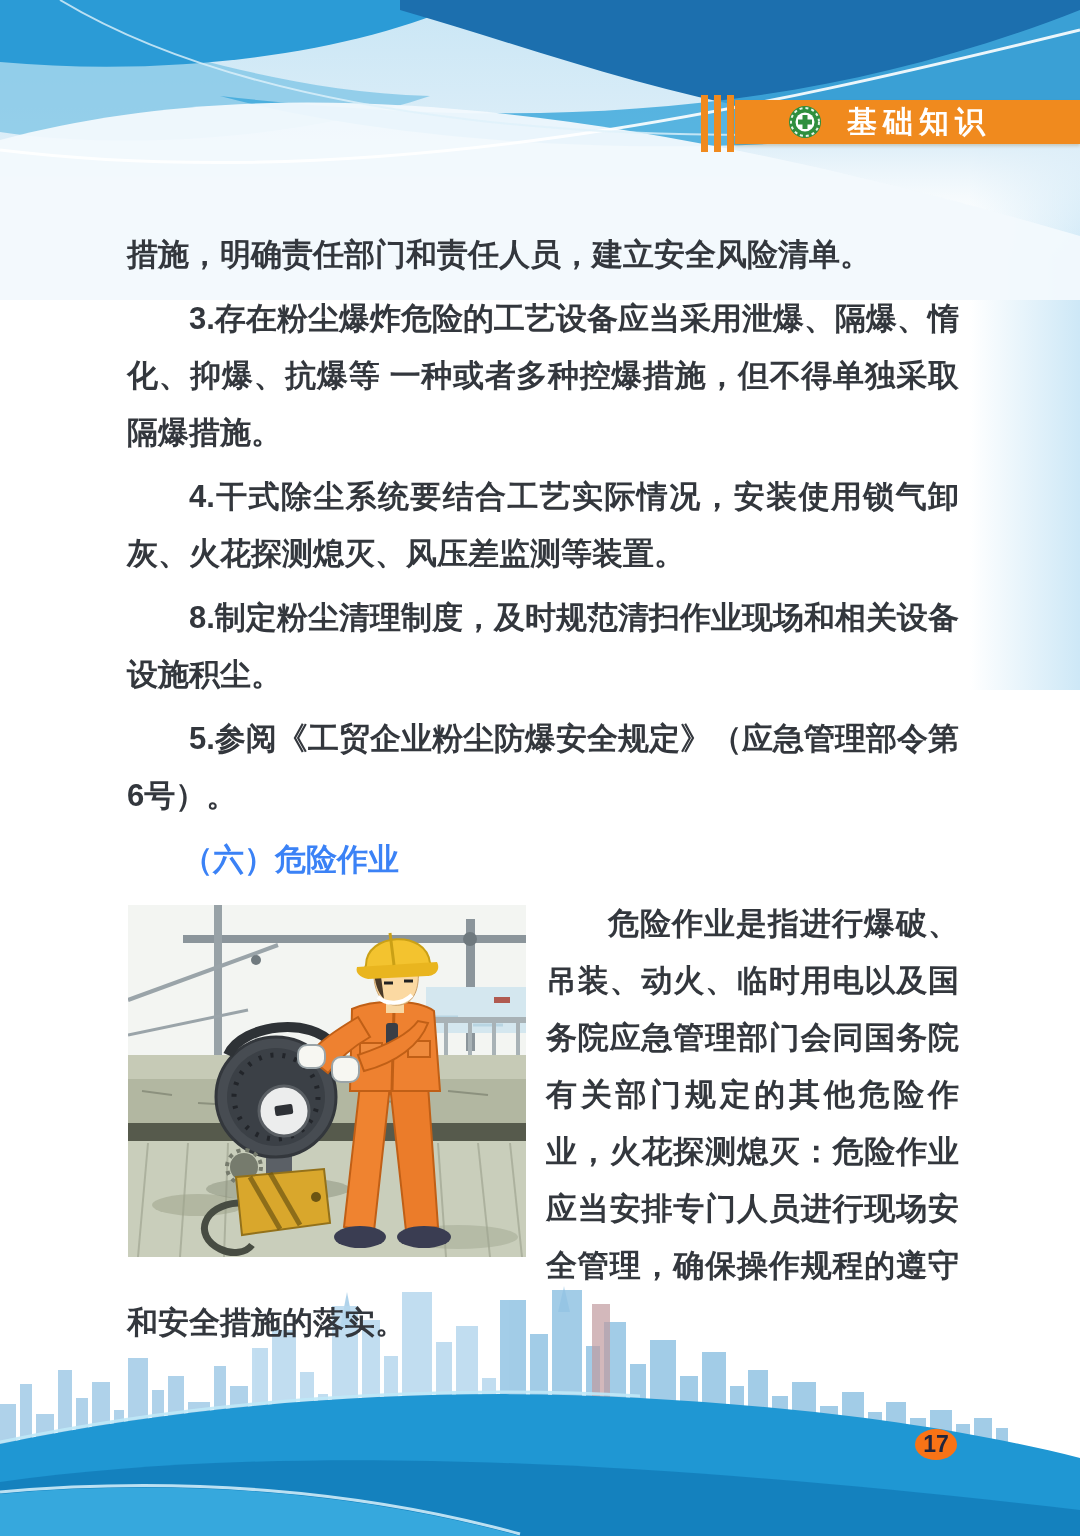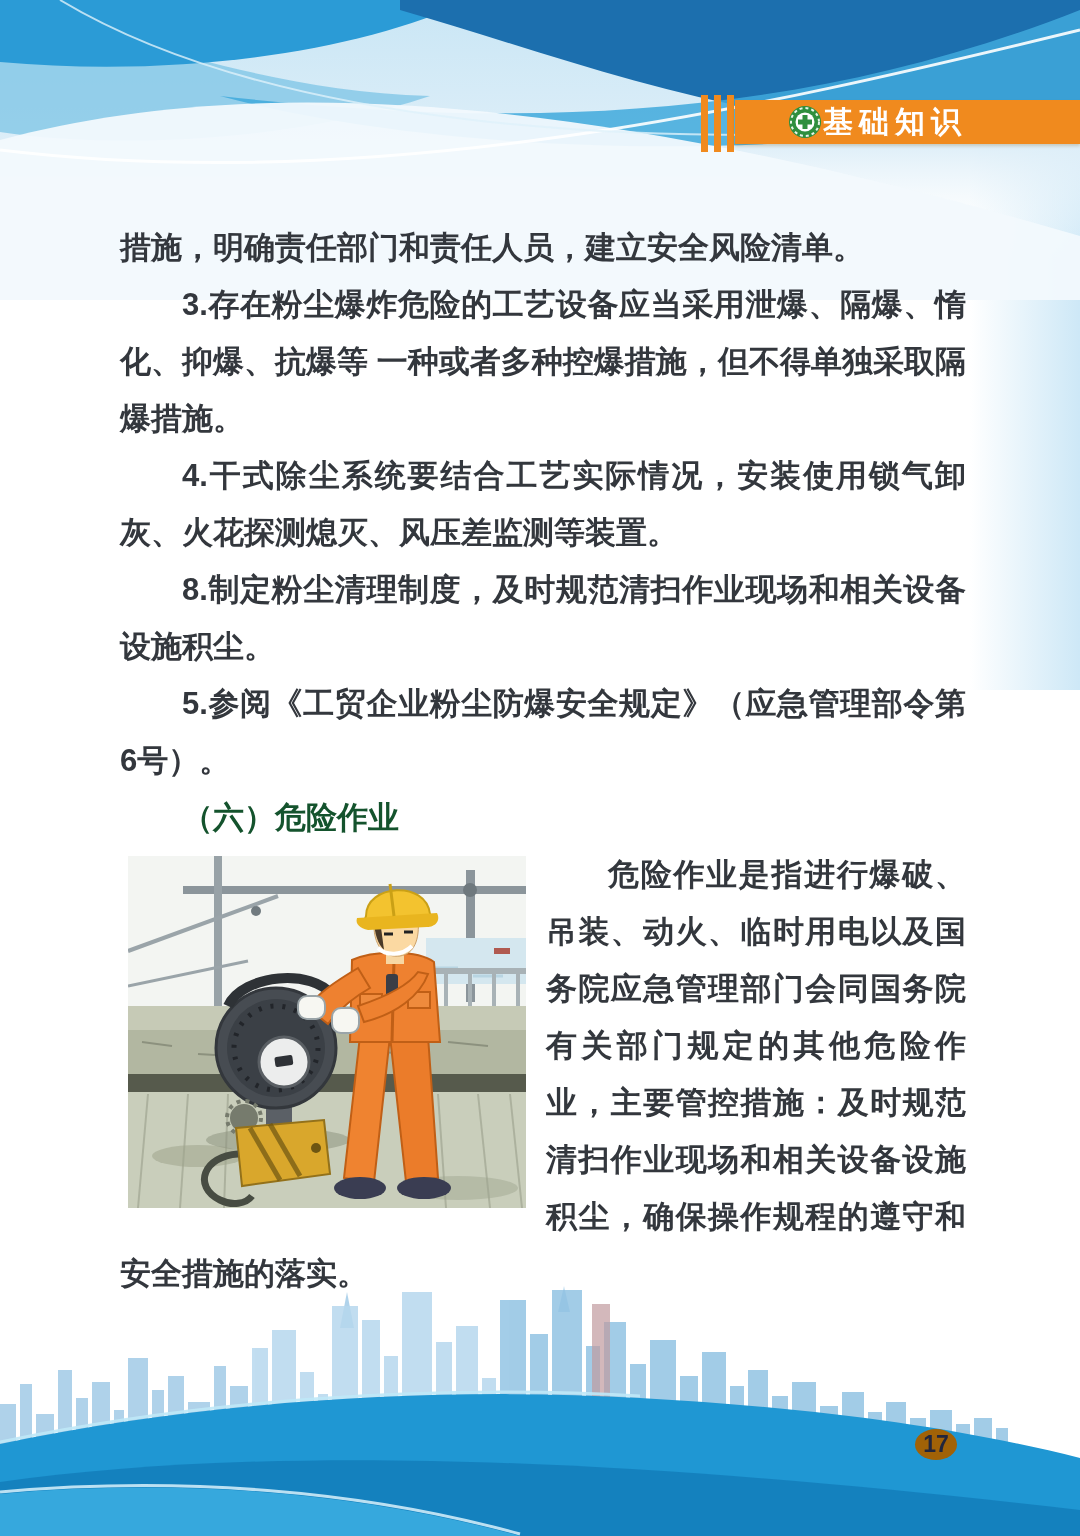--- a/index.html
+++ b/index.html
@@ -16,42 +16,42 @@
   .top-waves{position:absolute;left:0;top:0;width:1080px;height:300px;z-index:0;}
   .bottom-decor{position:absolute;left:0;bottom:0;width:1080px;height:250px;z-index:1;}
   .header-bars{position:absolute;left:701px;top:95px;height:57px;display:flex;gap:6px;z-index:2;}
   .header-bars i{display:block;width:7px;height:57px;background:#F08A1E;}
   .banner{
     position:absolute;left:735px;top:100px;width:345px;height:44px;background:#F08A1E;
     display:flex;align-items:center;z-index:2;box-shadow:0 2px 3px rgba(120,90,20,.25);
   }
   .banner .emblem{margin-left:52px;flex:0 0 auto;}
   .banner-label{
-    color:#ffffff;font-size:30px;font-weight:bold;letter-spacing:6px;
+    color:#ffffff;font-size:30px;font-weight:bold;letter-spacing:6px;margin-left:24px;
     line-height:44px;white-space:nowrap;
   }
   .content{
     position:absolute;left:120px;top:219px;width:846px;z-index:2;
     color:#33373d;font-size:31px;line-height:57px;font-weight:600;
     text-align:justify;
   }
-  .content p{margin:0;}
+  .content p{margin:7px;}
   .indent{text-indent:2em;}
   .section-heading{
     margin:0;font-size:31px;line-height:57px;font-weight:bold;
-    color:#14532d;text-indent:2em;
+    color:#3b82f6;text-indent:2em;
   }
   .illustration{
     float:left;width:398px;height:352px;margin:10px 20px 4px 8px;padding:0;
     background:#f3f5f2;
   }
   .illustration svg{display:block;width:398px;height:352px;}
   .page-num{
     position:absolute;left:915px;top:1429px;width:42px;height:31px;z-index:3;
-    background:#a16207;border-radius:50%;
+    background:#f97316;border-radius:50%;
     display:flex;align-items:center;justify-content:center;
     font-size:23px;font-weight:bold;color:#22263d;
   }
 </style>
 </head>
 <body>
 
 <div class="page">
 
   <svg class="top-waves" viewBox="0 0 1080 300" preserveAspectRatio="none">
@@ -188,21 +188,21 @@
           <path d="M246,62 C244,92 258,102 272,100 C286,98 292,84 290,62 Z" fill="#fbd9a2" stroke="#caa06a" stroke-width="1"></path>
           <path d="M246,62 C246,78 250,88 256,94 L252,64 Z" fill="#4a3a28"></path>
           <line x1="256" y1="78" x2="265" y2="78" stroke="#222222" stroke-width="3"></line>
           <line x1="276" y1="76" x2="285" y2="76" stroke="#222222" stroke-width="3"></line>
           <path d="M250,92 C258,100 274,100 284,90" stroke="#ffffff" stroke-width="4" fill="none"></path>
           <path d="M238,60 C238,28 298,24 302,58 L303,64 L236,66 Z" fill="#f3c32f" stroke="#caa016" stroke-width="2"></path>
           <path d="M229,62 L309,57 C313,65 307,71 299,71 L240,74 C232,72 227,68 229,62 Z" fill="#e9b51f"></path>
           <path d="M262,28 L266,60" stroke="#caa016" stroke-width="3"></path>
         </svg>
       </figure>
-      <p class="indent">危险作业是指进行爆破、吊装、动火、临时用电以及国务院应急管理部门会同国务院有关部门规定的其他危险作业，主要管控措施：及时规范清扫作业现场和相关设备设施积尘，确保操作规程的遵守和安全措施的落实。</p>
+      <p class="indent">危险作业是指进行爆破、吊装、动火、临时用电以及国务院应急管理部门会同国务院有关部门规定的其他危险作业，火花探测熄灭：危险作业应当安排专门人员进行现场安全管理，确保操作规程的遵守和安全措施的落实。</p>
     </div>
   </div>
 
   <svg class="bottom-decor" viewBox="0 0 1080 250" preserveAspectRatio="none">
     <g fill="#9cc8e6" opacity="0.8">
       <rect x="0" y="118" width="16" height="92"></rect>
         <rect x="20" y="98" width="12" height="112"></rect>
       <rect x="36" y="128" width="18" height="82"></rect>
         <rect x="58" y="84" width="14" height="126"></rect>
       <rect x="76" y="112" width="12" height="98"></rect>

